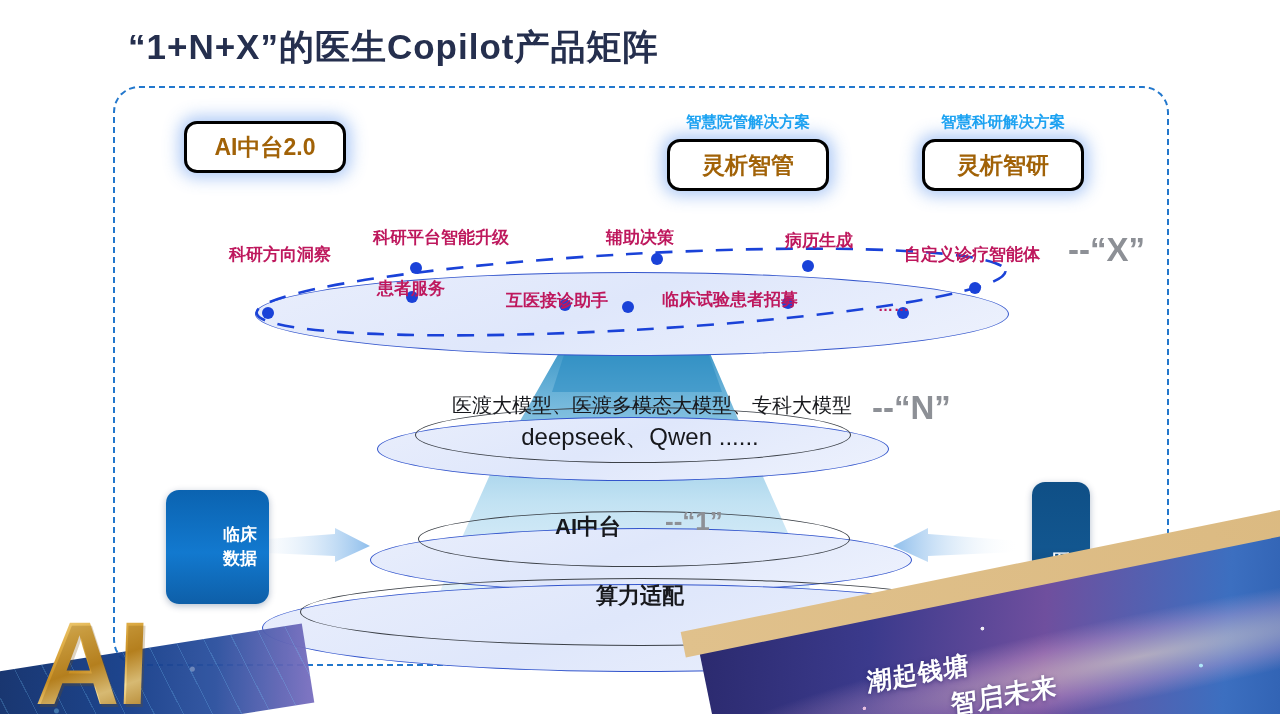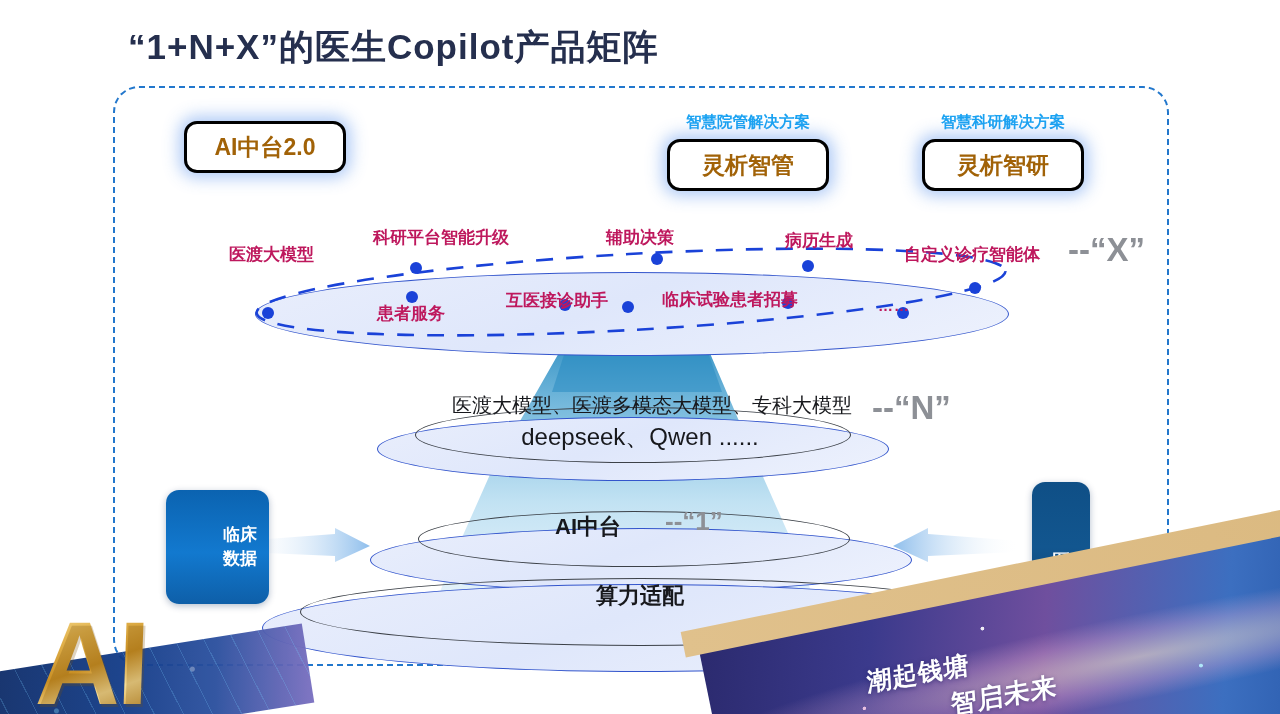--- a/index.html
+++ b/index.html
@@ -306,26 +306,26 @@
       <circle cx="628" cy="307" r="6"></circle>
       <circle cx="788" cy="303" r="6"></circle>
       <circle cx="903" cy="313" r="6"></circle>
       <circle cx="416" cy="268" r="6"></circle>
       <circle cx="657" cy="259" r="6"></circle>
       <circle cx="808" cy="266" r="6"></circle>
       <circle cx="975" cy="288" r="6"></circle>
     </g>
   </svg>
 
-  <div class="x-label" style="left:229px; top:243px;">医渡大模型</div>
+  <div class="x-label" style="left:229px; top:243px;">科研方向洞察</div>
   <div class="x-label" style="left:373px; top:226px;">科研平台智能升级</div>
   <div class="x-label" style="left:606px; top:226px;">辅助决策</div>
   <div class="x-label" style="left:785px; top:229px;">病历生成</div>
   <div class="x-label" style="left:904px; top:243px;">自定义诊疗智能体</div>
-  <div class="x-label" style="left:377px; top:302px;">患者服务</div>
+  <div class="x-label" style="left:377px; top:277px;">患者服务</div>
   <div class="x-label" style="left:506px; top:289px;">互医接诊助手</div>
   <div class="x-label" style="left:662px; top:288px;">临床试验患者招募</div>
   <div class="x-label" style="left:878px; top:297px; font-size:15px; letter-spacing:1px;">……</div>
   <div class="tier-tag" style="left:1068px; top:231px;">--“X”</div>
 
   <div class="layer">
     <div class="disc-outer" style="left:377px; top:417px; width:510px; height:62px;"></div>
     <div class="disc-inner" style="left:415px; top:407px; width:434px; height:54px;"></div>
   </div>
   <div class="layer-text" style="left:12px; top:392px; width:1280px; font-size:20px; font-weight:400;">医渡大模型、医渡多模态大模型、专科大模型</div>

